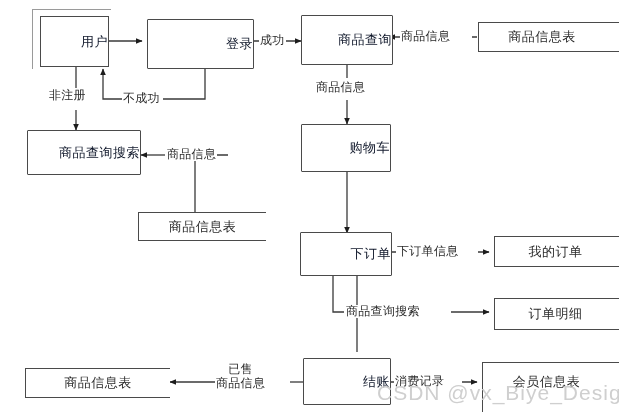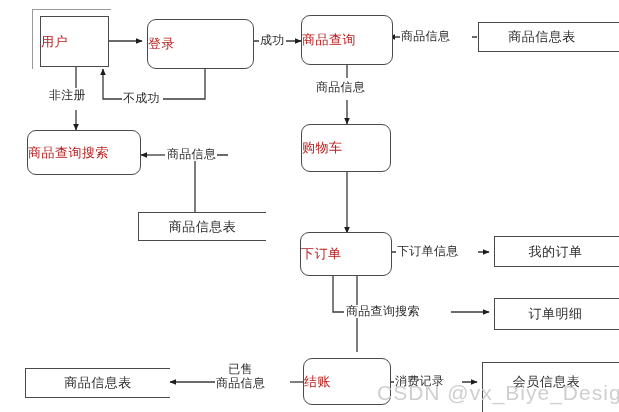--- a/index.html
+++ b/index.html
@@ -9,30 +9,30 @@
     font-family:"Liberation Sans","DejaVu Sans",sans-serif;
     overflow:hidden;
   }
   #canvas{position:relative;width:619px;height:412px;}
   svg#wires{position:absolute;left:0;top:0;width:619px;height:412px;}
 
   
   .node{
     position:absolute;
     box-sizing:border-box;
-    display:flex;align-items:center;justify-content:flex-start;
-    color:#b91c1c;
+    display:flex;align-items:center;justify-content:flex-end;
+    color:#0f172a;
     font-size:13px;
     letter-spacing:.5px;
     background:#ffffff;
     white-space:nowrap;
   }
   .proc{                       
     border:1.3px solid #4a4a4a;
-    border-radius:9px;
+    border-radius:1px;
   }
   .entity{                     
     border:1.3px solid #4a4a4a;
   }
   .entity-bracket{             
     position:absolute;
     border-left:1.3px solid #9a9a9a;
     border-top:1.3px solid #9a9a9a;
     background:transparent;
   }

